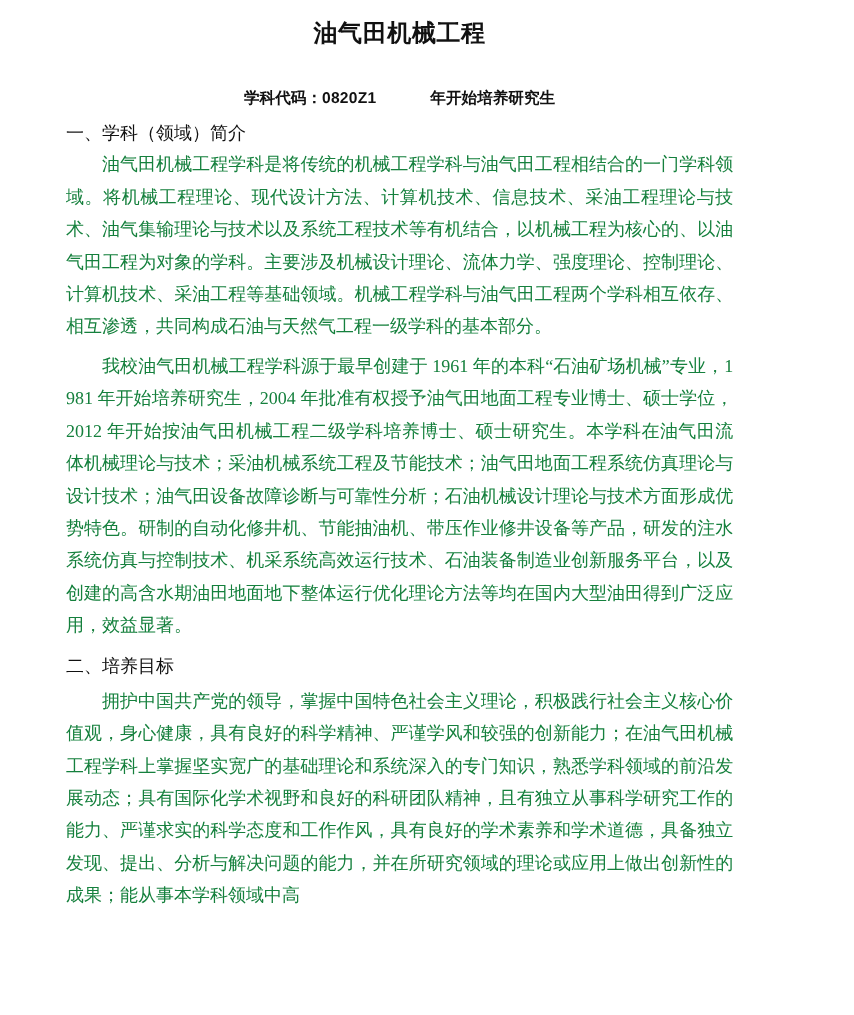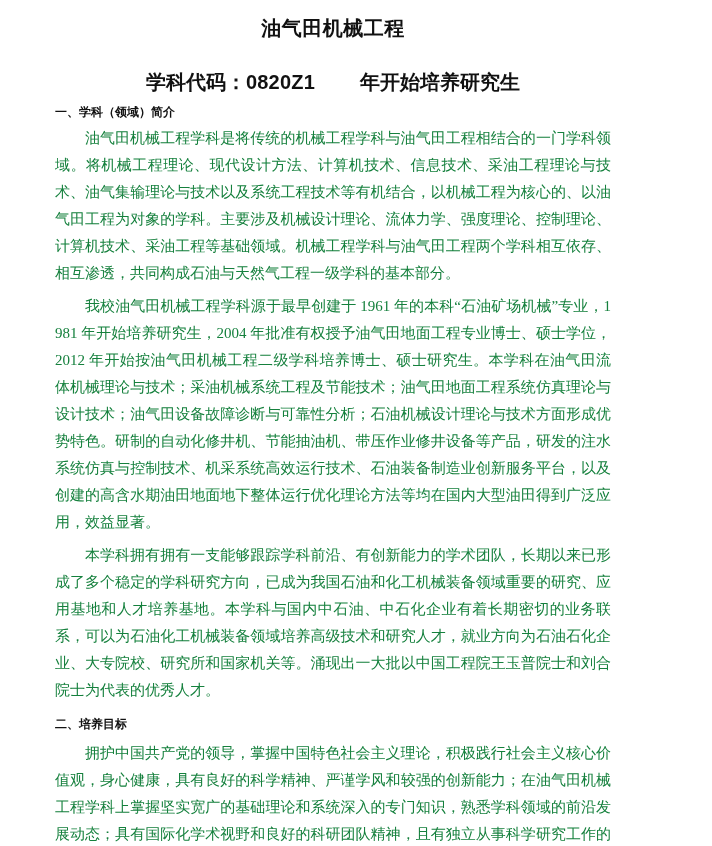--- a/index.html
+++ b/index.html
@@ -32,34 +32,34 @@
     color: #111111;
   }
   .meta-line {
     margin-top: 33px;
     display: flex;
     justify-content: center;
     align-items: baseline;
     gap: 45px;
     font-family: "Liberation Sans", "DejaVu Sans", sans-serif;
     font-weight: 700;
-    font-size: 20px;
+    font-size: 13px;
     line-height: 18px;
     color: #111111;
   }
   .meta-code .code-val {
     font-family: "Liberation Sans", "DejaVu Sans", sans-serif;
     font-weight: 700;
     letter-spacing: 0.2px;
   }
   .section-heading {
     margin: 10px 0 2px 0;
     font-family: "Liberation Sans", "DejaVu Sans", sans-serif;
-    font-weight: 700;
-    font-size: 12px;
+    font-weight: 400;
+    font-size: 15px;
     line-height: 22px;
     color: #111111;
   }
   .section-heading.second {
     margin: 1px 0 2px 0;
     line-height: 28px;
   }
   .para {
     margin: 0 0 6px 0;
     font-size: 15px;
@@ -85,19 +85,18 @@
     <span class="meta-code"><span>学科代码：</span><span class="code-val">0820Z1</span></span>
     <span>年开始培养研究生</span>
   </div>
 
   <h2 class="section-heading">一、学科（领域）简介</h2>
 
   <p class="para">油气田机械工程学科是将传统的机械工程学科与油气田工程相结合的一门学科领域。将机械工程理论、现代设计方法、计算机技术、信息技术、采油工程理论与技术、油气集输理论与技术以及系统工程技术等有机结合，以机械工程为核心的、以油气田工程为对象的学科。主要涉及机械设计理论、流体力学、强度理论、控制理论、计算机技术、采油工程等基础领域。机械工程学科与油气田工程两个学科相互依存、相互渗透，共同构成石油与天然气工程一级学科的基本部分。</p>
 
   <p class="para">我校油气田机械工程学科源于最早创建于 1961 年的本科“石油矿场机械”专业，1981 年开始培养研究生，2004 年批准有权授予油气田地面工程专业博士、硕士学位，2012 年开始按油气田机械工程二级学科培养博士、硕士研究生。本学科在油气田流体机械理论与技术；采油机械系统工程及节能技术；油气田地面工程系统仿真理论与设计技术；油气田设备故障诊断与可靠性分析；石油机械设计理论与技术方面形成优势特色。研制的自动化修井机、节能抽油机、带压作业修井设备等产品，研发的注水系统仿真与控制技术、机采系统高效运行技术、石油装备制造业创新服务平台，以及创建的高含水期油田地面地下整体运行优化理论方法等均在国内大型油田得到广泛应用，效益显著。</p>
 
-  <p class="para">本学科拥有拥有一支能够跟踪学科前沿、有创新能力的学术团队，长期以来已形成了多个稳定的学科研究方向，已成为我国石油和化工机械装备领域重要的研究、应用基地和人才培养基地。本学科与国内中石油、中石化企业有着长期密切的业务联系，可以为石油化工机械装备领域培养高级技术和研究人才，就业方向为石油石化企业、大专院校、研究所和国家机关等。涌现出一大批以中国工程院王玉普院士和刘合院士为代表的优秀人才。</p>
 
   <h2 class="section-heading second">二、培养目标</h2>
 
   <p class="para last">拥护中国共产党的领导，掌握中国特色社会主义理论，积极践行社会主义核心价值观，身心健康，具有良好的科学精神、严谨学风和较强的创新能力；在油气田机械工程学科上掌握坚实宽广的基础理论和系统深入的专门知识，熟悉学科领域的前沿发展动态；具有国际化学术视野和良好的科研团队精神，且有独立从事科学研究工作的能力、严谨求实的科学态度和工作作风，具有良好的学术素养和学术道德，具备独立发现、提出、分析与解决问题的能力，并在所研究领域的理论或应用上做出创新性的成果；能从事本学科领域中高</p>
 
 </div>
 
 </body></html>

